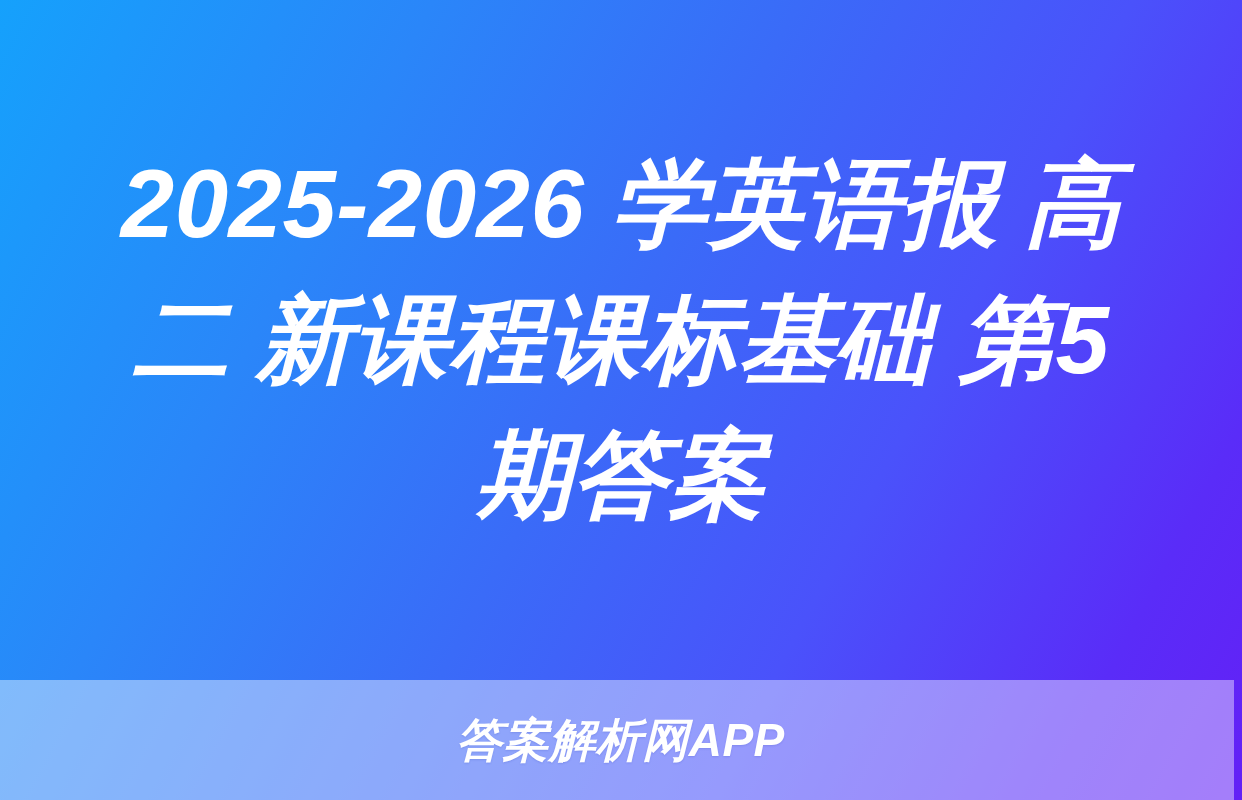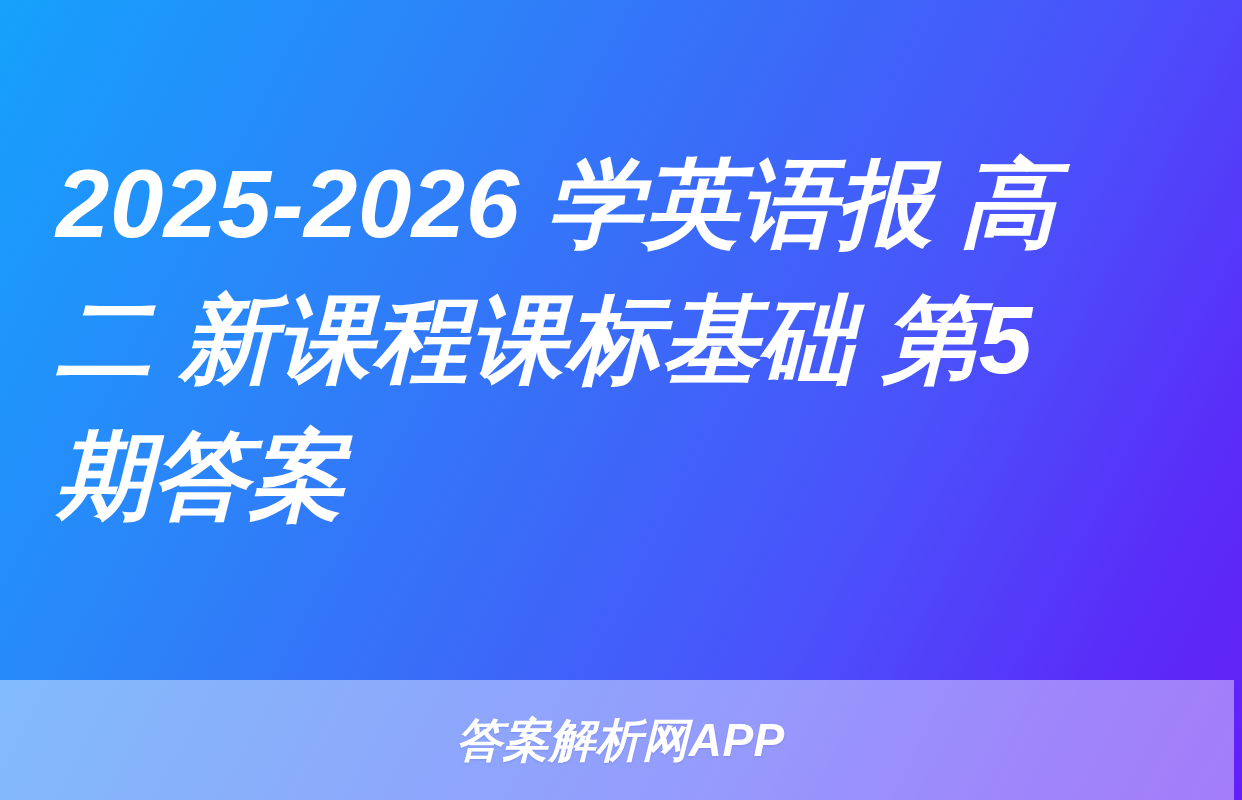--- a/index.html
+++ b/index.html
@@ -37,21 +37,21 @@
     flex-direction: column;
     align-items: center;
     justify-content: center;
     padding: 0 56px;
     box-sizing: border-box;
   }
 
   .title {
     margin: 0;
     width: 100%;
-    text-align: left;
+    text-align: center;
     color: #ffffff;
     font-weight: 700;
     font-style: italic;
     font-size: 96px;
     line-height: 1.42;
     letter-spacing: 0.5px;
     text-rendering: optimizeLegibility;
     -webkit-font-smoothing: antialiased;
     white-space: pre-wrap;
     word-break: break-word;
@@ -82,20 +82,20 @@
     text-shadow: 0 1px 2px rgba(40, 60, 180, 0.18);
     white-space: nowrap;
   }
 </style>
 </head>
 <body>
 
 <div id="poster">
 
   <div class="title-area">
-    <h1 class="title"><span style="display: block;">2025-2026 学英语报 高</span><span style="display: block; font-style: italic;">二 新课程课标基础 第5</span><span style="display: block;">期答案</span></h1>
+    <h1 class="title"><span style="display: block;">2025-2026 学英语报 高</span><span style="display: block; font-style: italic;">二 新课程课标基础 第5</span><span style="display: block; font-family: Liberation Serif, serif;">期答案</span></h1>
   </div>
 
   <div class="footer-bar">
     <span class="footer-text">答案解析网APP</span>
   </div>
 
 </div>
 
 </body></html>

